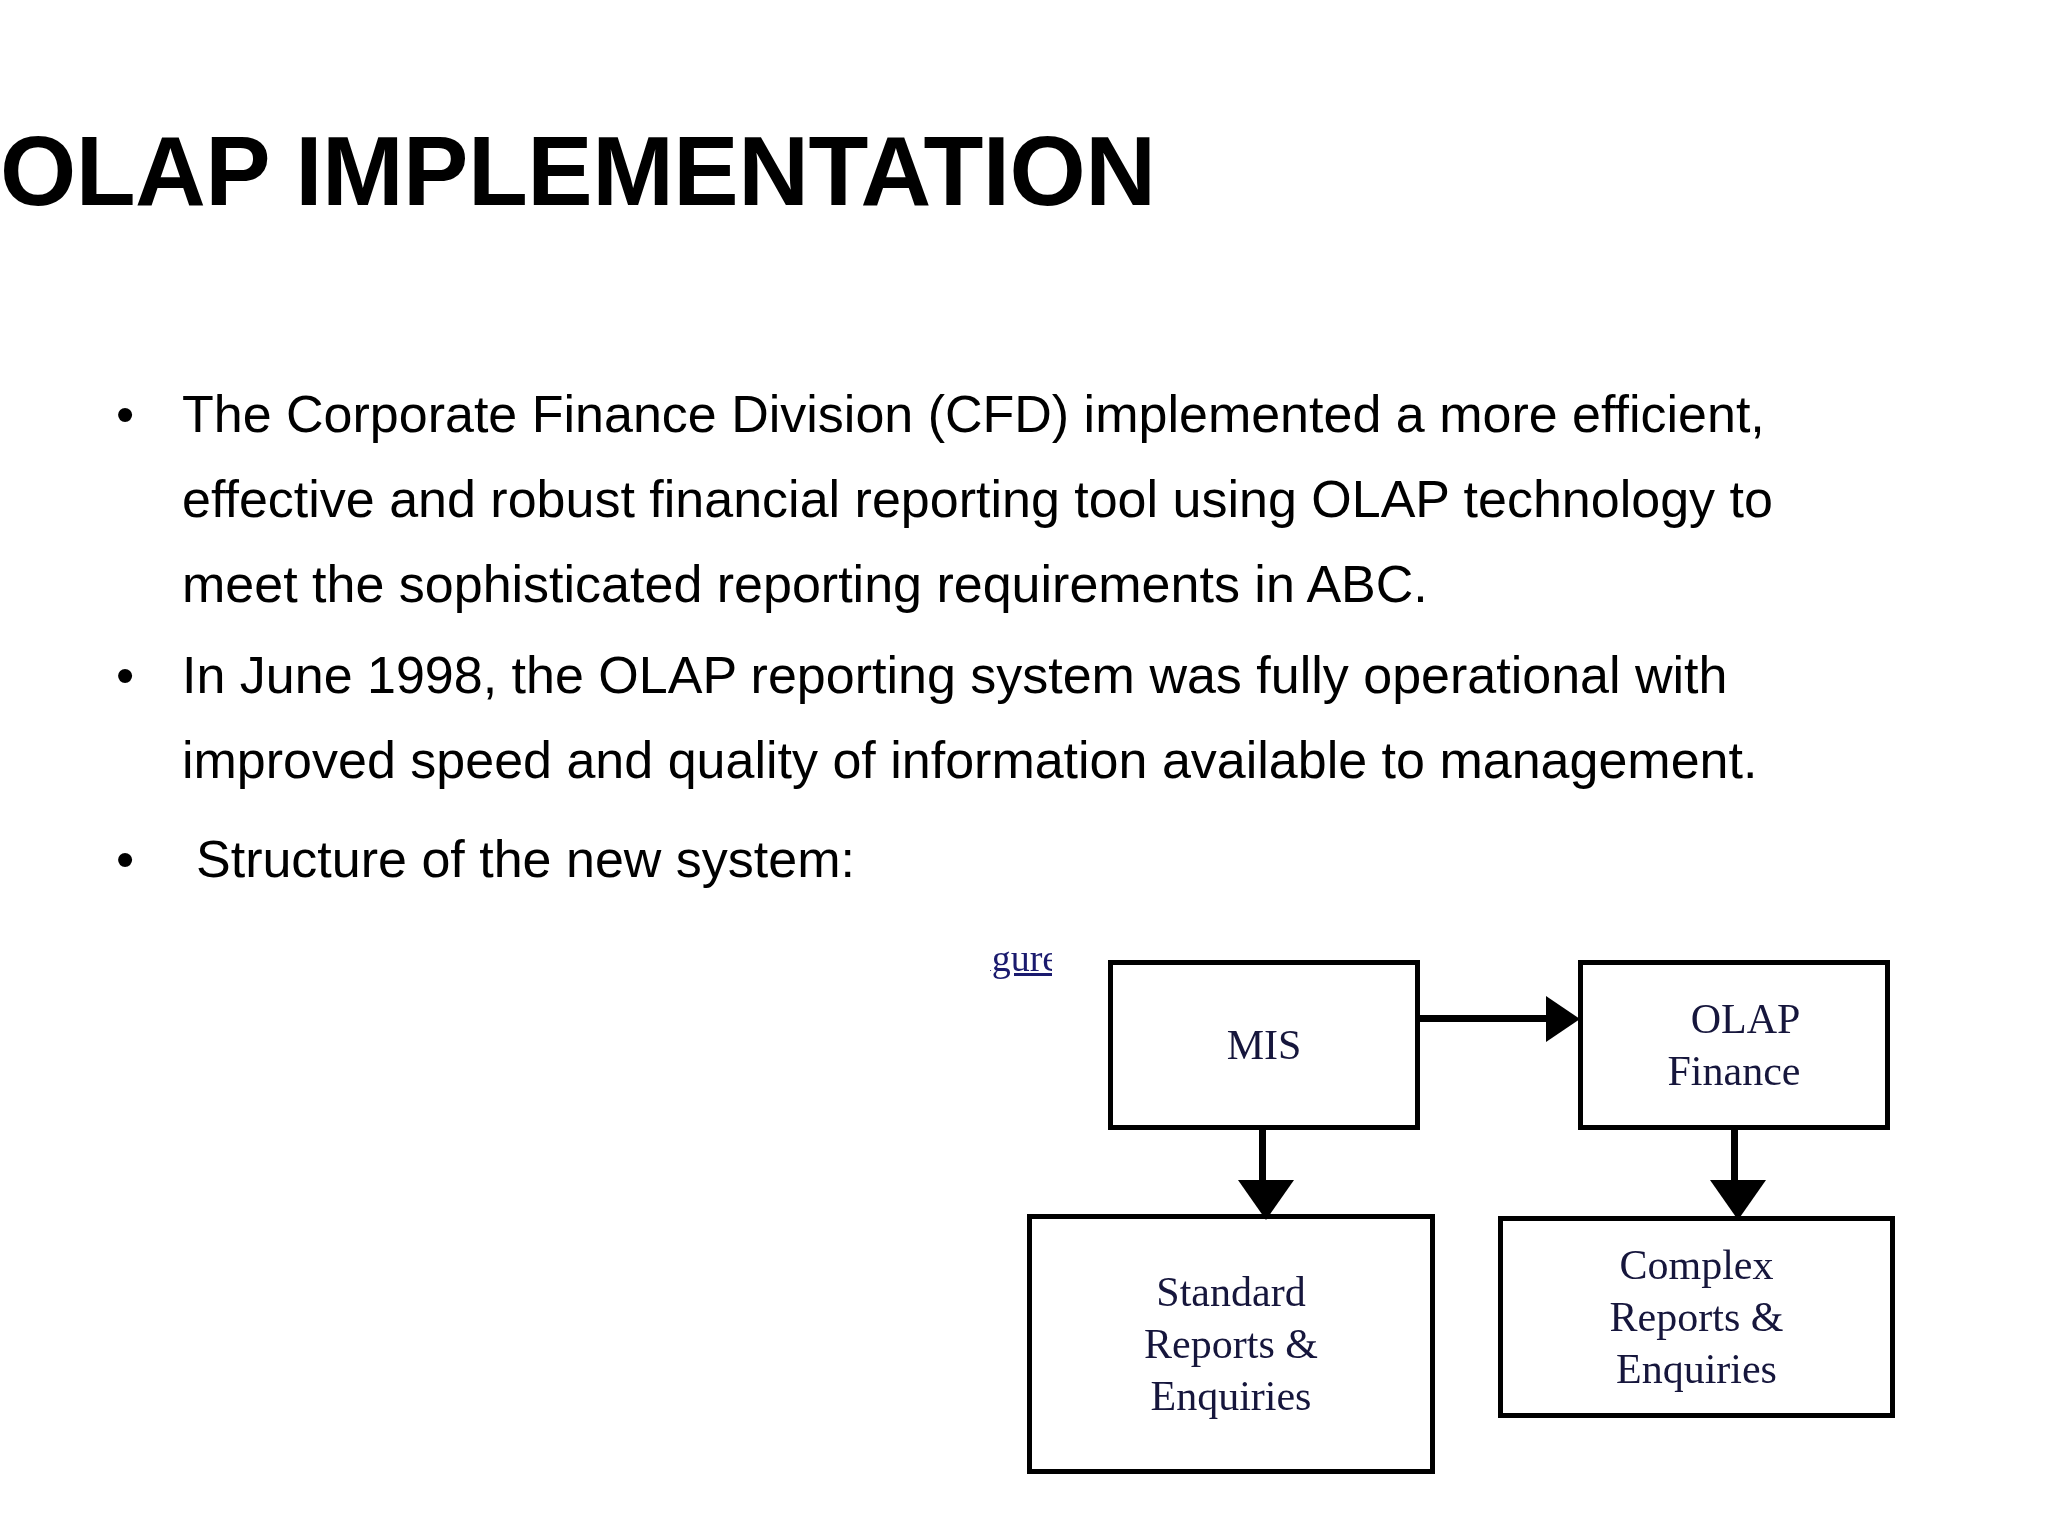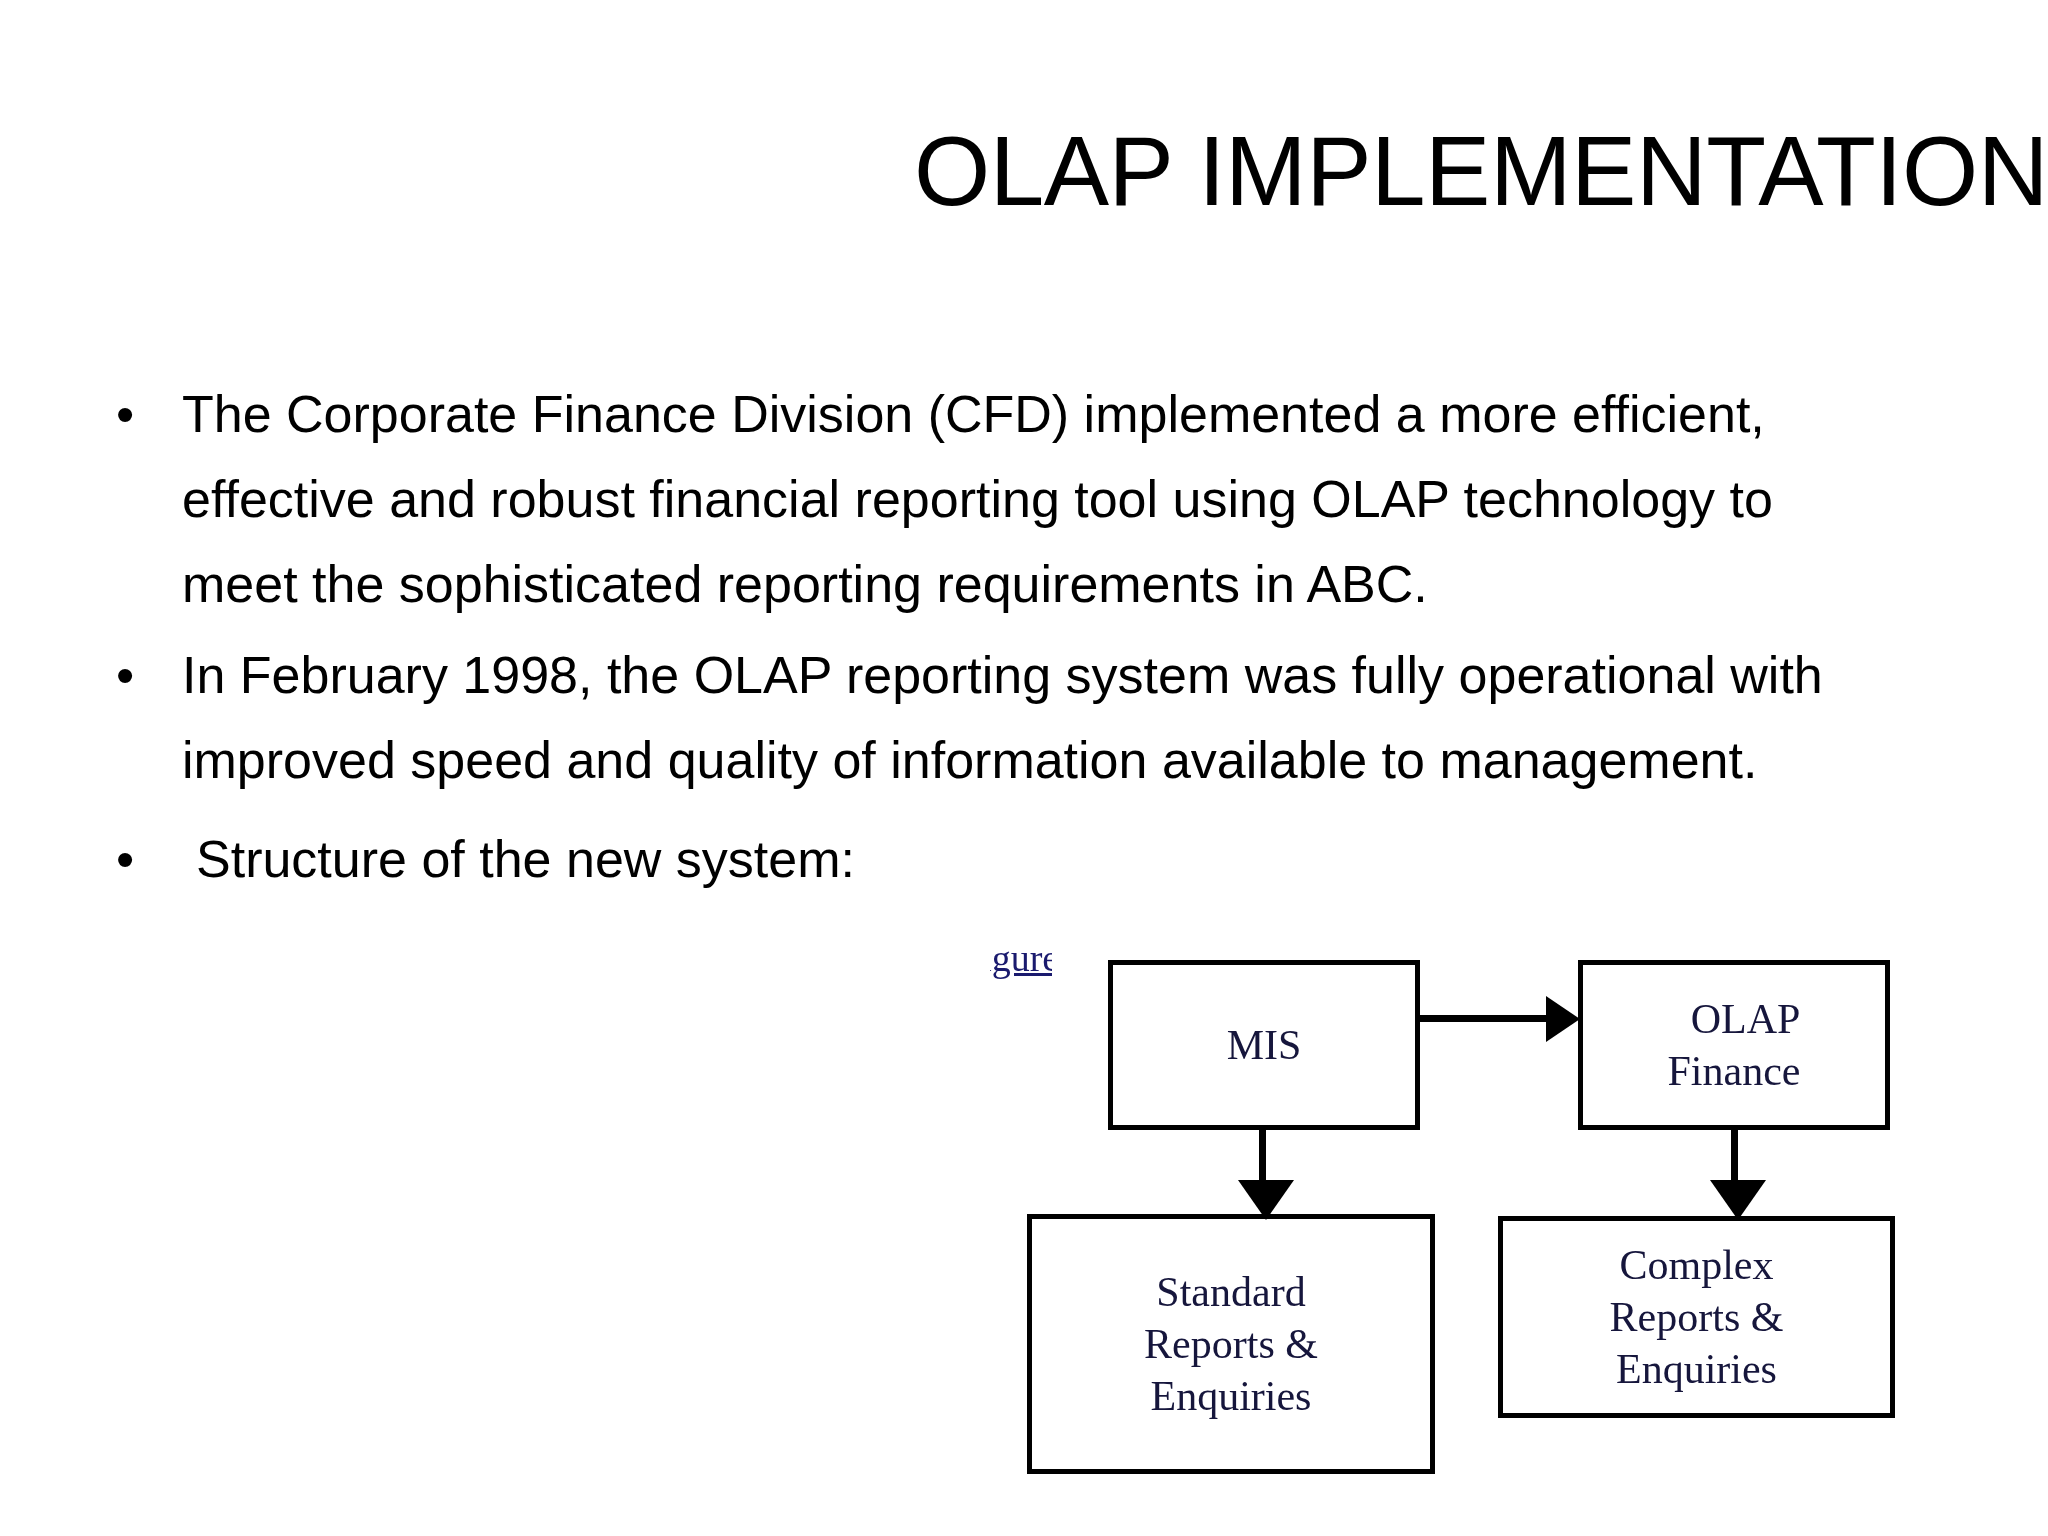--- a/index.html
+++ b/index.html
@@ -24,23 +24,23 @@
     height: 1536px;
     background: #ffffff;
   }
 
   
   .slide-title {
     position: absolute;
     left: 0;
     top: 112px;
     width: 2048px;
-    text-align: right;
+    text-align: left;
     font-family: "Liberation Sans", sans-serif;
-    font-weight: normal;
+    font-weight: bold;
     font-size: 98px;
     line-height: 118px;
     letter-spacing: -0.5px;
     color: #000000;
     white-space: nowrap;
   }
 
   
   .body-block {
     position: absolute;
@@ -180,21 +180,21 @@
 
   <div class="body-block">
 
     <div class="bullet-row wide">
       <span class="dot">•</span>
       <span class="btext">The Corporate Finance Division (CFD) implemented a more efficient, effective and robust financial reporting tool using OLAP technology to meet the sophisticated reporting requirements in ABC.</span>
     </div>
 
     <div class="bullet-row wide">
       <span class="dot">•</span>
-      <span class="btext">In February 1998, the OLAP reporting system was fully operational with improved speed and quality of information available to management.</span>
+      <span class="btext">In June 1998, the OLAP reporting system was fully operational with improved speed and quality of information available to management.</span>
     </div>
 
     <div class="bullet-row short">
       <span class="dot">•</span>
       <span class="btext"> Structure of the new system:</span>
     </div>
 
   </div>
 
   <div class="fig-ref">

